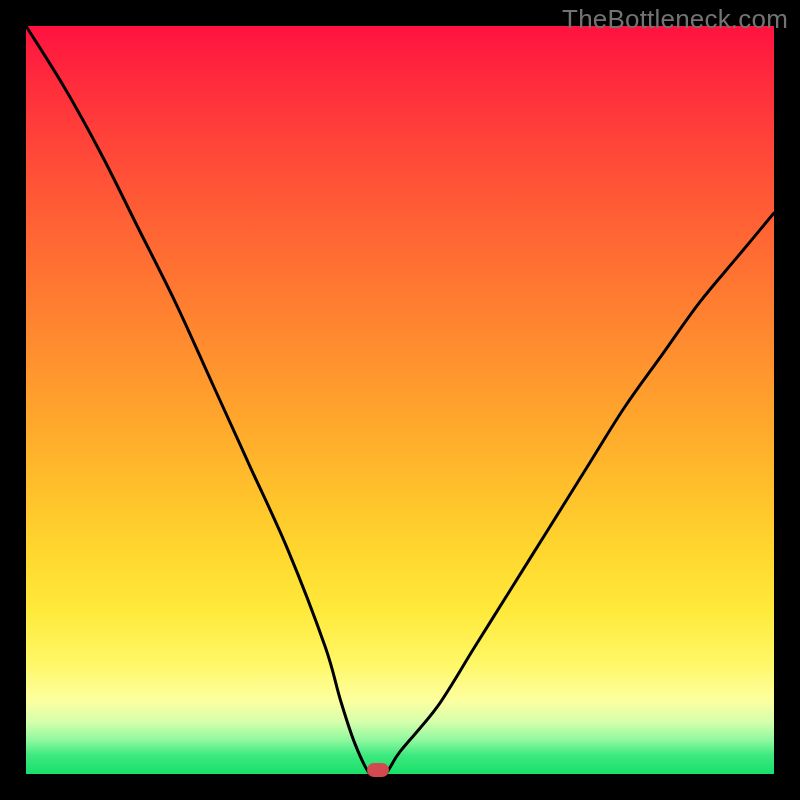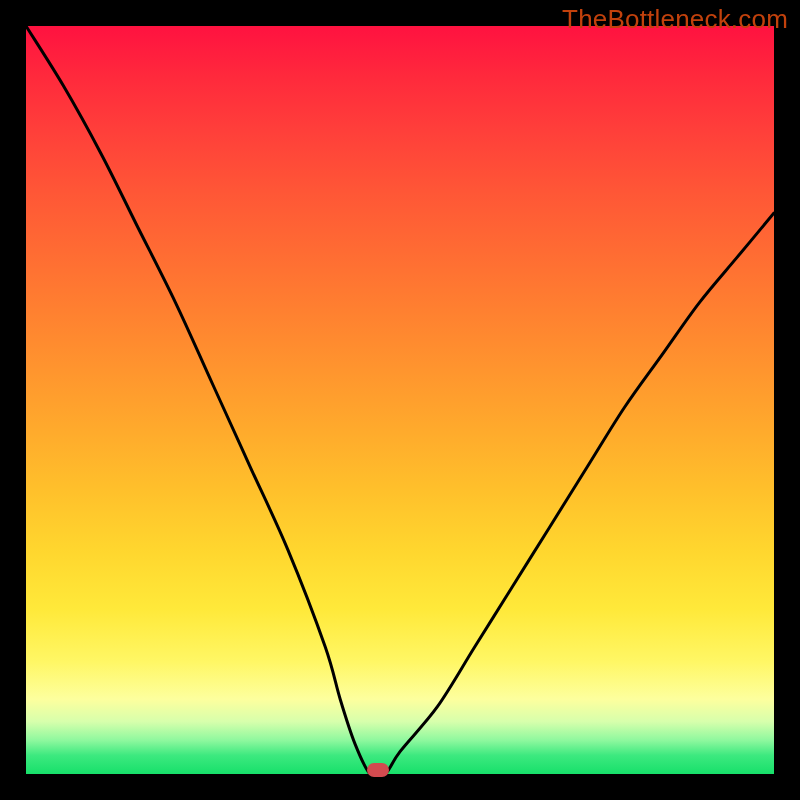--- a/index.html
+++ b/index.html
@@ -14,21 +14,21 @@
   .frame {
     position: relative;
     width: 800px;
     height: 800px;
     background: #000;
   }
   .watermark {
     position: absolute;
     top: 4px;
     right: 12px;
-    color: #c2410c;
+    color: #737373;
     font-size: 26px;
     font-weight: 500;
     letter-spacing: 0.2px;
     z-index: 10;
     user-select: none;
   }
   .plot-area {
     position: absolute;
     left: 26px;
     top: 26px;

